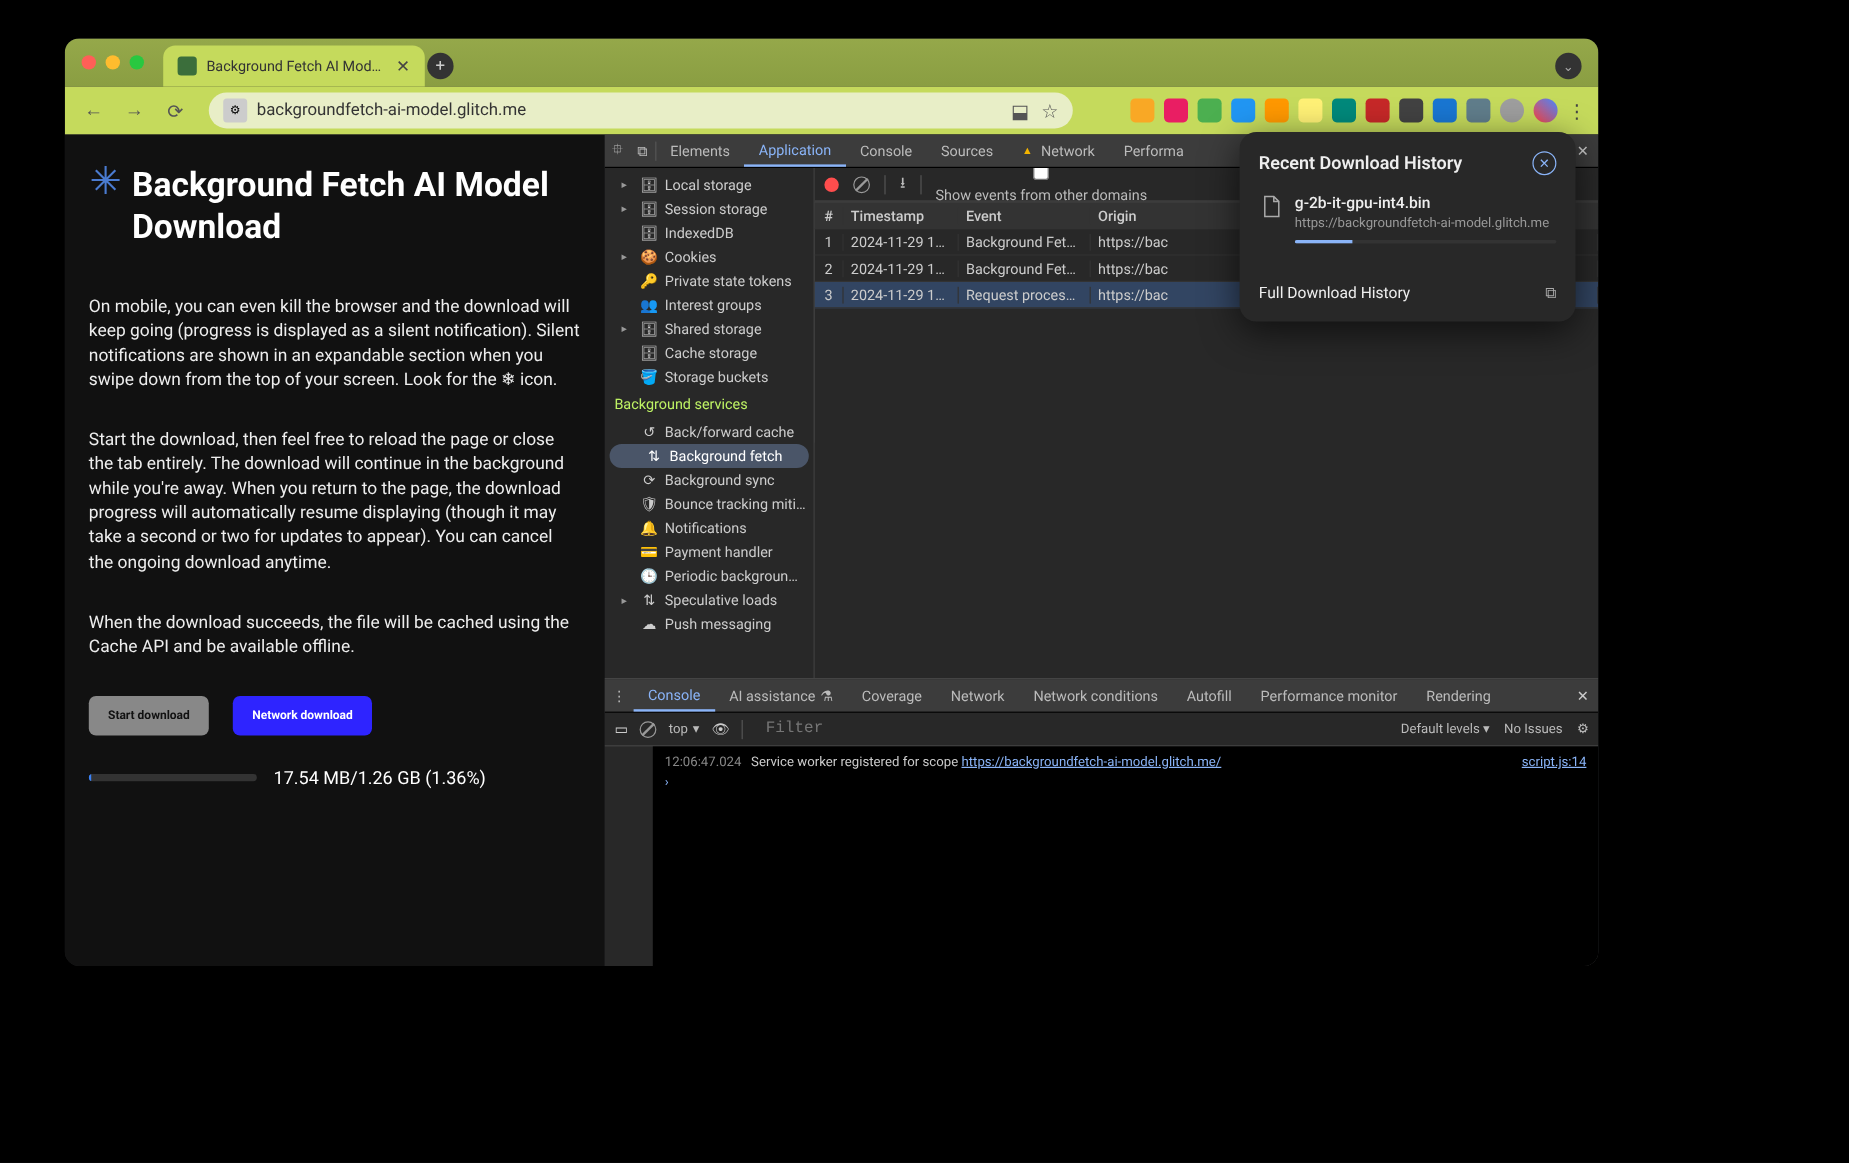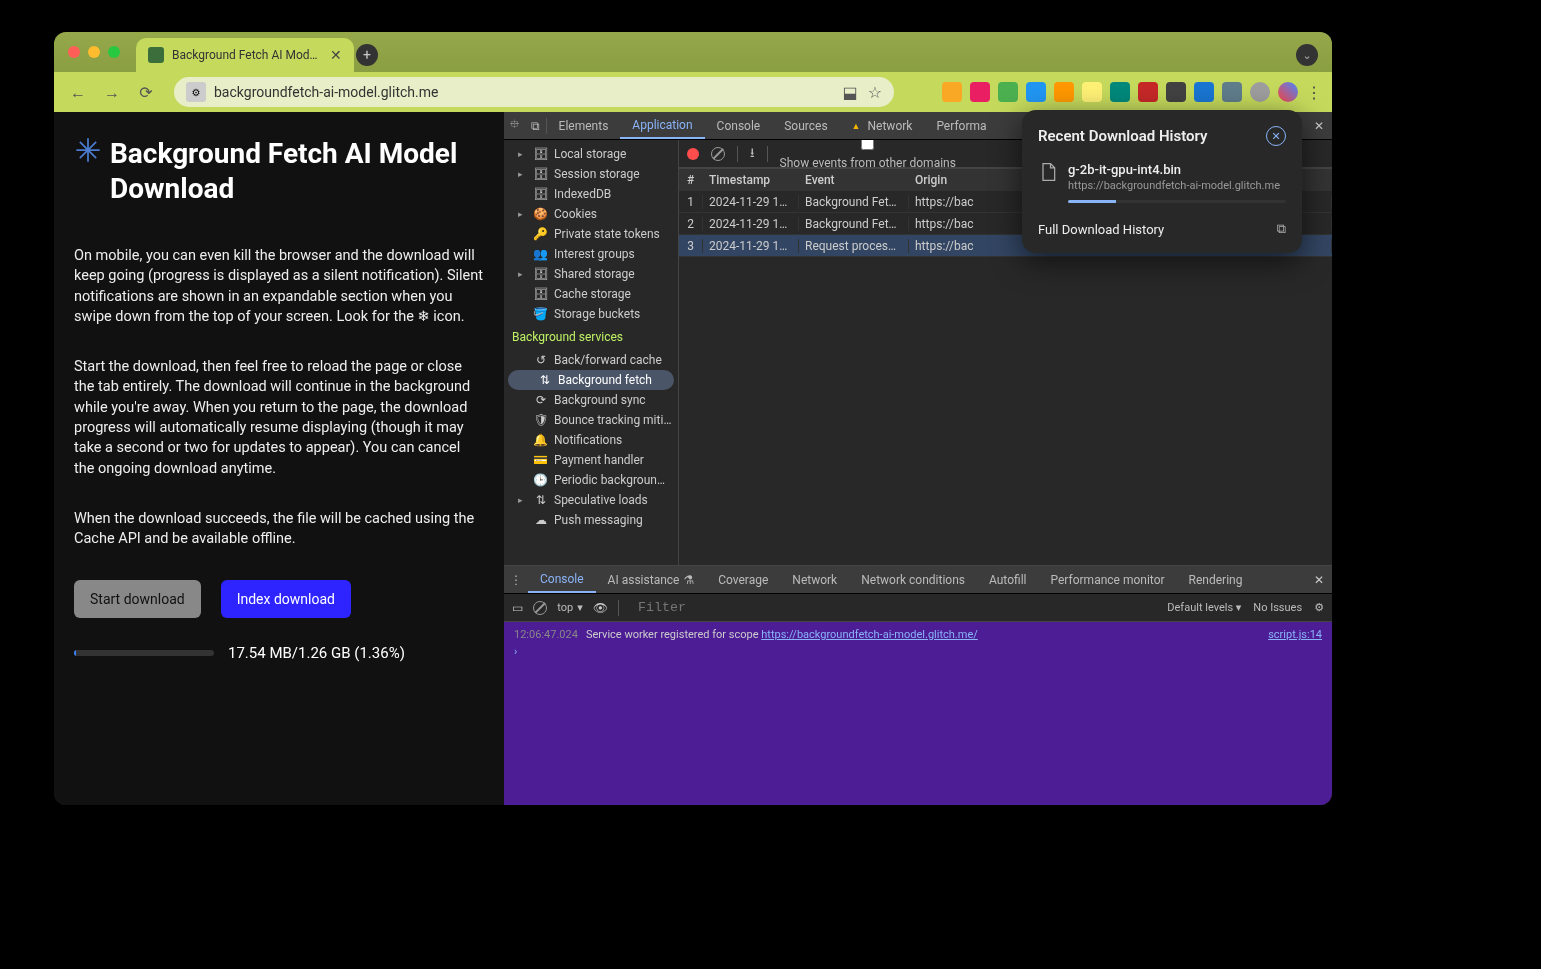--- a/index.html
+++ b/index.html
@@ -23,21 +23,21 @@
 .site-icon{width:20px;height:20px;background:#ccc;border-radius:3px;display:flex;align-items:center;justify-content:center;font-size:10px;}
 .url-text{font-size:14px;color:#333;}
 .toolbar-right{display:flex;gap:8px;align-items:center;margin-left:auto;}
 .ext-icon{width:20px;height:20px;border-radius:4px;}
 .content{flex:1;display:flex;overflow:hidden;}
 .page{width:450px;background:#111;color:#fff;padding:24px 20px;overflow:auto;}
 .page h1{font-size:28px;font-weight:700;line-height:1.25;margin-bottom:40px;display:flex;align-items:flex-start;gap:8px;}
 .snowflake{width:28px;height:28px;flex-shrink:0;display:inline-flex;align-items:center;justify-content:center;}
 .page p{font-size:14.5px;line-height:1.4;margin-bottom:30px;color:#eee;}
 .btnrow{display:flex;gap:20px;margin-bottom:26px;}
-.btn{padding:11px 16px;border-radius:6px;border:none;font-size:14px;cursor:pointer;}
+.btn{padding:11px 16px;border-radius:6px;border:none;font-size:10px;cursor:pointer;font-weight:bold;}
 .btn.gray{background:#888;color:#111;}
 .btn.blue{background:#2e24ff;color:#fff;}
 .progress-area{display:flex;align-items:center;gap:14px;}
 .progress-bar{width:140px;height:6px;background:#333;border-radius:3px;overflow:hidden;}
 .progress-fill{height:100%;background:#3b82f6;}
 .progress-text{font-size:15px;color:#fff;}
 .devtools{flex:1;background:#282828;display:flex;flex-direction:column;font-size:12px;color:#ccc;}
 .dt-tabs{height:28px;background:#3c3c3c;display:flex;align-items:center;border-bottom:1px solid #000;}
 .dt-tab{padding:0 12px;height:100%;display:flex;align-items:center;cursor:pointer;color:#bbb;gap:4px;}
 .dt-tab.active{color:#8ab4f8;border-bottom:2px solid #8ab4f8;}
@@ -69,37 +69,37 @@
 .cell.or{flex:1;}
 .detail{padding:12px 14px;background:#282828;font-family:Menlo,monospace;font-size:12px;border-top:1px solid #444;}
 .detail .k{font-weight:700;}
 .drawer{height:240px;background:#282828;border-top:1px solid #444;display:flex;flex-direction:column;}
 .drawer-tabs{height:28px;background:#3c3c3c;display:flex;align-items:center;border-bottom:1px solid #000;}
 .drawer-tabs .dt-tab{font-size:12px;}
 .drawer-toolbar{height:28px;display:flex;align-items:center;padding:0 8px;gap:10px;border-bottom:1px solid #444;}
 .select-ctx{display:flex;align-items:center;gap:4px;color:#bbb;font-size:11px;}
 .filter{flex:0 0 auto;padding:3px 8px;background:transparent;border:1px solid transparent;color:#999;border-radius:3px;}
 .drawer-right{margin-left:auto;display:flex;gap:12px;align-items:center;color:#bbb;font-size:11px;}
-.console-body{flex:1;padding:6px 10px;font-family:Menlo,monospace;font-size:11px;background:#4c1d95;}
+.console-body{flex:1;padding:6px 10px;font-family:Menlo,monospace;font-size:11px;background:#000000;margin-left:40px;}
 .console-line{display:flex;align-items:baseline;gap:8px;}
 .ts-text{color:#888;}
 .console-link{color:#8ab4f8;text-decoration:underline;}
 .console-src{margin-left:auto;color:#8ab4f8;text-decoration:underline;}
 .prompt{color:#8ab4f8;margin-top:4px;}
-.popup{position:absolute;right:30px;top:78px;width:280px;background:#282828;border-radius:14px;box-shadow:0 8px 30px rgba(0,0,0,0.6);padding:16px;color:#eee;z-index:99;}
+.popup{position:absolute;right:19px;top:78px;width:280px;background:#282828;border-radius:14px;box-shadow:0 8px 30px rgba(0,0,0,0.6);padding:16px;color:#eee;z-index:99;}
 .popup-header{display:flex;justify-content:space-between;align-items:center;margin-bottom:16px;}
 .popup-title{font-size:15px;font-weight:600;}
 .popup-close{width:20px;height:20px;border-radius:50%;border:1.5px solid #8ab4f8;color:#8ab4f8;display:flex;align-items:center;justify-content:center;font-size:11px;cursor:pointer;}
 .popup-item{display:flex;gap:10px;margin-bottom:8px;}
 .popup-doc{width:20px;height:20px;color:#aaa;flex-shrink:0;}
 .popup-file{font-size:13px;font-weight:500;}
 .popup-url{font-size:11px;color:#999;margin-top:2px;}
 .popup-prog{height:3px;background:#333;border-radius:2px;margin-top:8px;overflow:hidden;}
 .popup-prog-fill{height:100%;background:#8ab4f8;}
-.popup-footer{display:flex;justify-content:space-between;align-items:center;margin-top:10px;padding-top:8px;}
+.popup-footer{display:flex;justify-content:space-between;align-items:center;margin-top:26px;padding-top:8px;}
 .popup-full{font-size:13px;color:#eee;}
 .popup-ext{color:#aaa;font-size:13px;}
 svg{display:block;}
 </style>
 </head>
 <body>
 
 <div class="viewport">
 
   <div class="titlebar">
@@ -156,21 +156,21 @@
               <path fill="none" stroke="#4a7bd0" stroke-width="1.5" d="M12 2v20M2 12h20M5 5l14 14M19 5L5 19"></path>
             </svg>
         </span>
         <span>Background Fetch AI Model Download</span>
       </h1>
       <p>On mobile, you can even kill the browser and the download will keep going (progress is displayed as a silent notification). Silent notifications are shown in an expandable section when you swipe down from the top of your screen. Look for the ❄ icon.</p>
       <p>Start the download, then feel free to reload the page or close the tab entirely. The download will continue in the background while you're away. When you return to the page, the download progress will automatically resume displaying (though it may take a second or two for updates to appear). You can cancel the ongoing download anytime.</p>
       <p>When the download succeeds, the file will be cached using the Cache API and be available offline.</p>
       <div class="btnrow">
         <button class="btn gray">Start download</button>
-        <button class="btn blue">Index download</button>
+        <button class="btn blue">Network download</button>
       </div>
       <div class="progress-area">
         <div class="progress-bar">
           <div class="progress-fill" style="width:1.36%;"></div>
         </div>
         <div class="progress-text">17.54 MB/1.26 GB (1.36%)</div>
       </div>
     </div>
 
     <div class="devtools">

